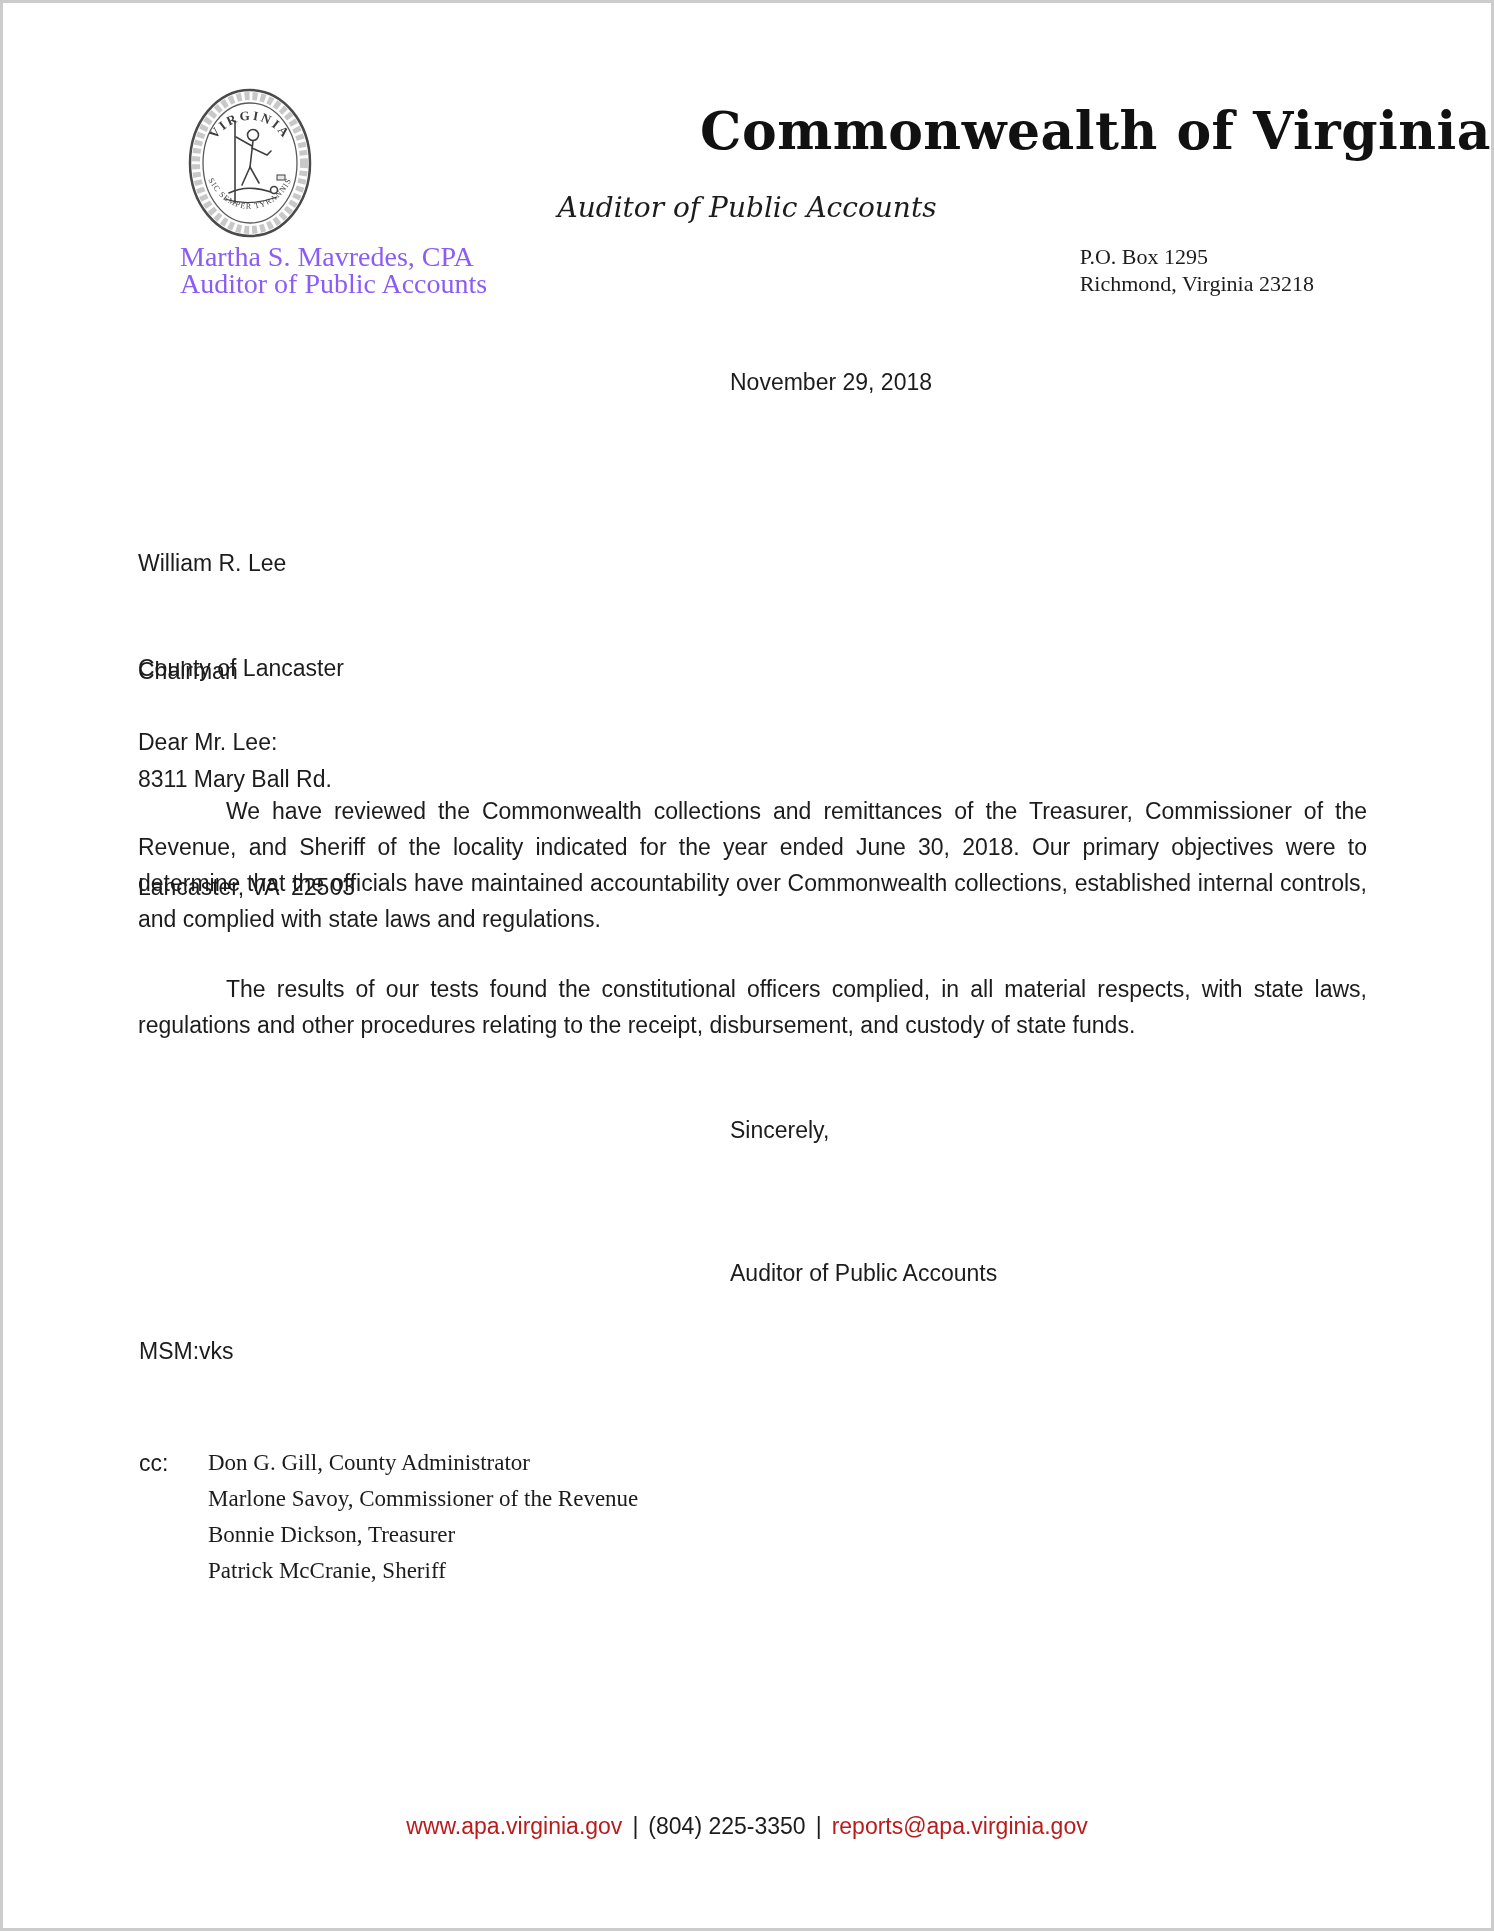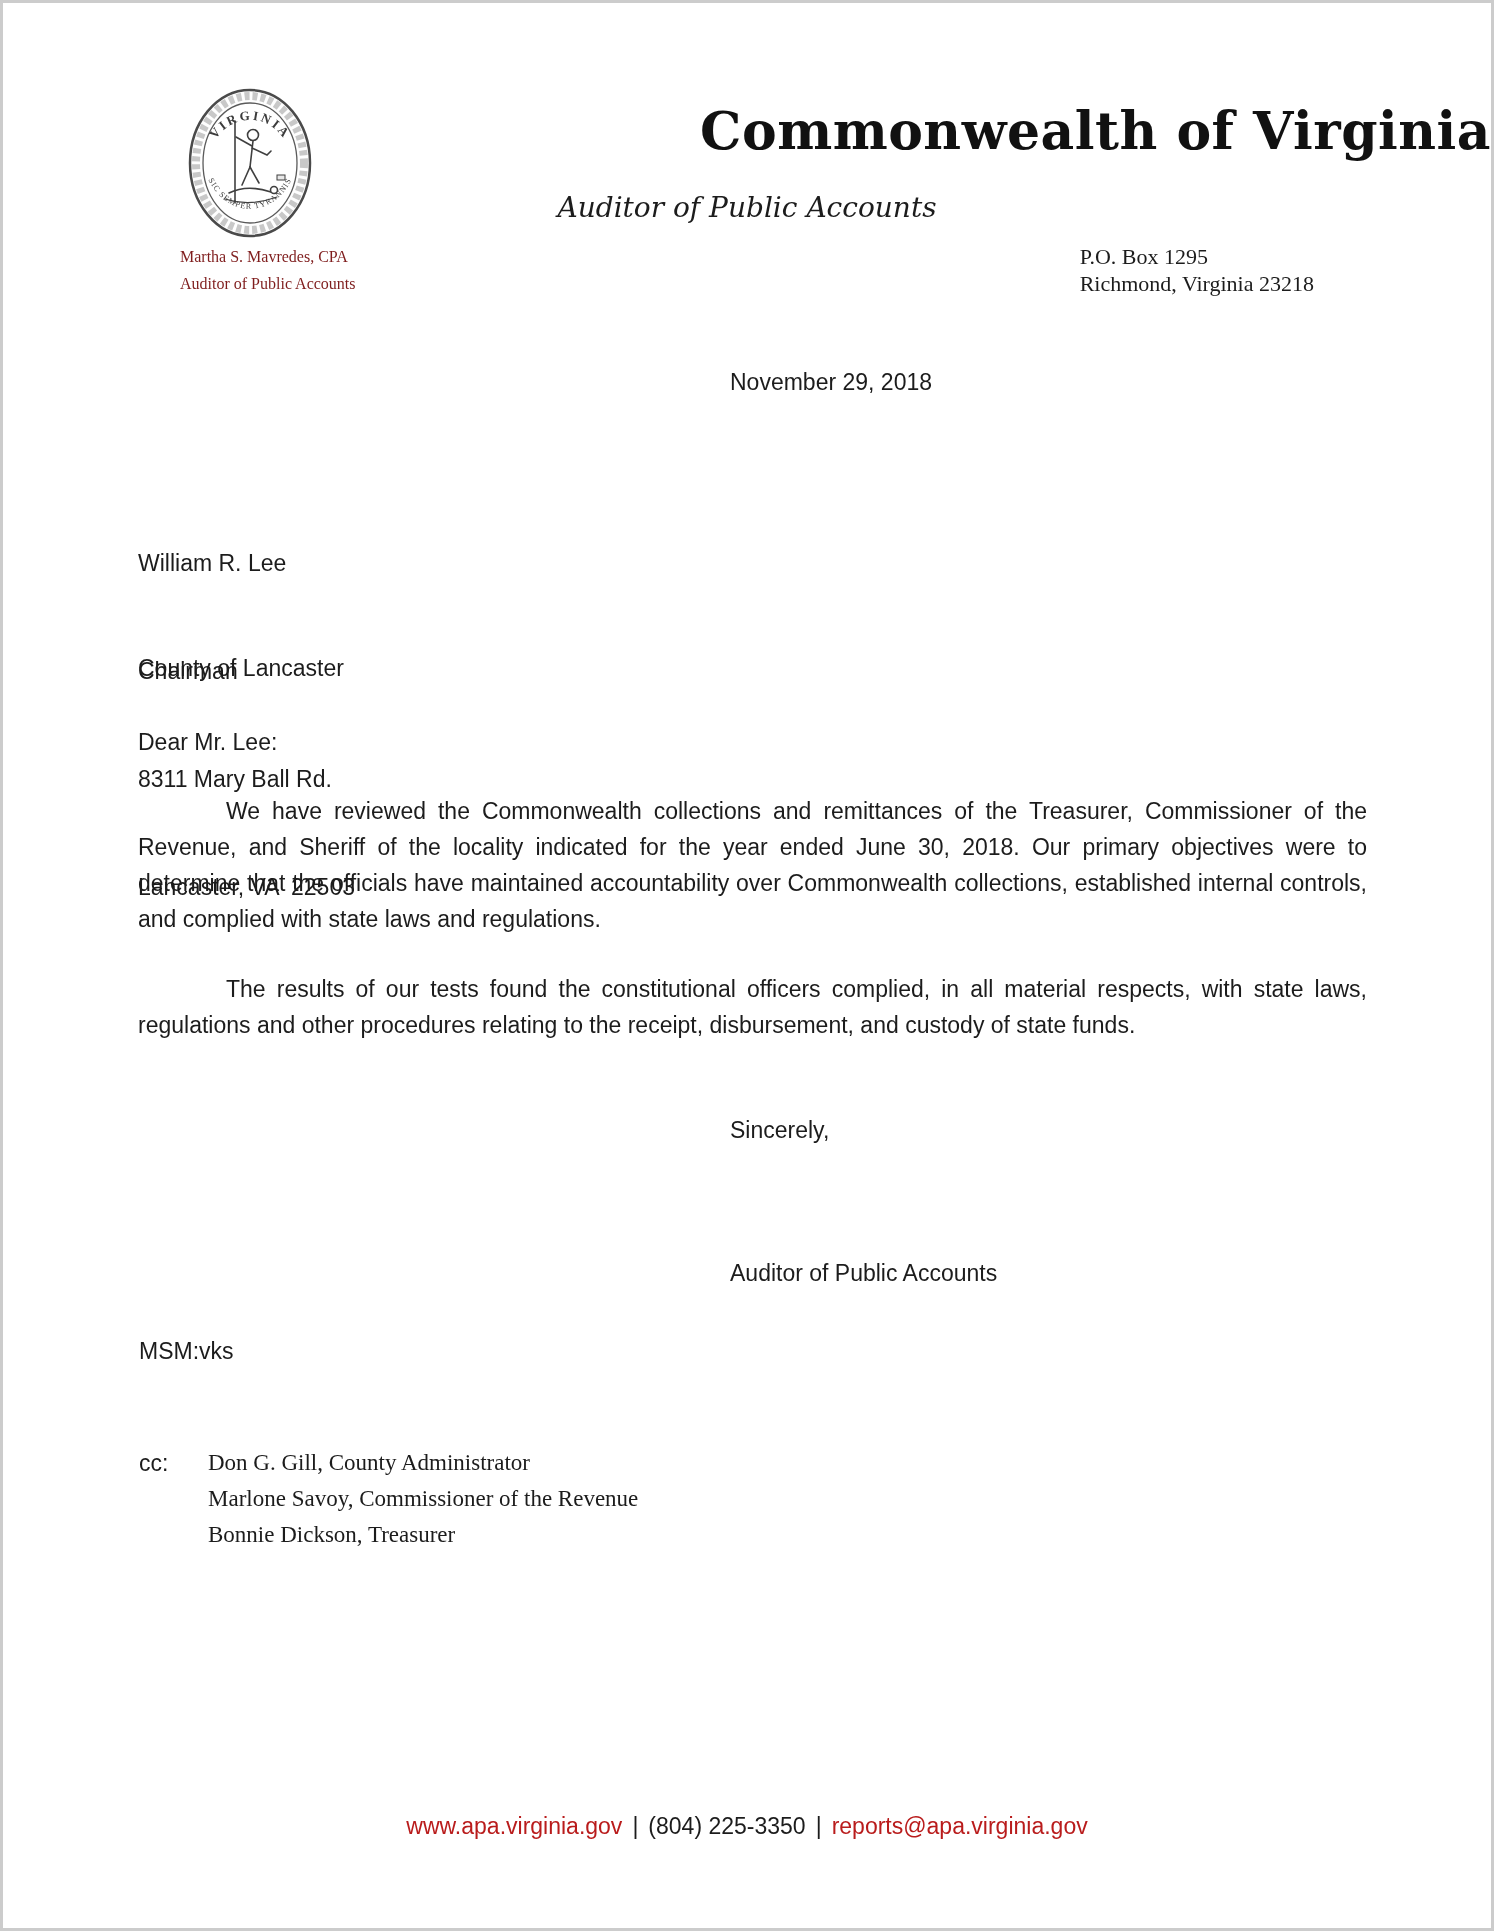--- a/index.html
+++ b/index.html
@@ -36,22 +36,22 @@
     position:absolute; left:0; top:188px; width:100%;
     text-align:center;
     font-family:"DejaVu Serif", serif;
     font-style:italic;
     font-size:28px;
     color:#1c1c1c;
   }
   .official-block {
     position:absolute; left:177px; top:240px;
     font-family:"Liberation Serif", serif;
-    font-size:16px; line-height:27px;
-    color:#7f1d1d;
+    font-size:28px; line-height:27px;
+    color:#8b5cf6;
   }
   .address-block {
     position:absolute; right:177px; top:240px;
     text-align:left;
     font-family:"Liberation Serif", serif;
     font-size:22px; line-height:27px;
     color:#1c1c1c;
   }
   
   .date    { position:absolute; left:727px; top:366px; font-size:23px; }
@@ -168,20 +168,21 @@
   <div class="signer-title">Auditor of Public Accounts</div>
 
   <div class="initials">MSM:vks</div>
 
   <div class="cc-block">
     <span class="cc-label">cc:</span>
     <div class="cc-names">
       <div>Don G. Gill, County Administrator</div>
       <div>Marlone Savoy, Commissioner of the Revenue</div>
       <div>Bonnie Dickson, Treasurer</div>
+      <div>Patrick McCranie, Sheriff</div>
     </div>
   </div>
 
   <div class="footer">
     <a>www.apa.virginia.gov</a><span class="sep">|</span><span>(804) 225-3350</span><span class="sep">|</span><a>reports@apa.virginia.gov</a>
   </div>
 
 </div>
 
 </body></html>

